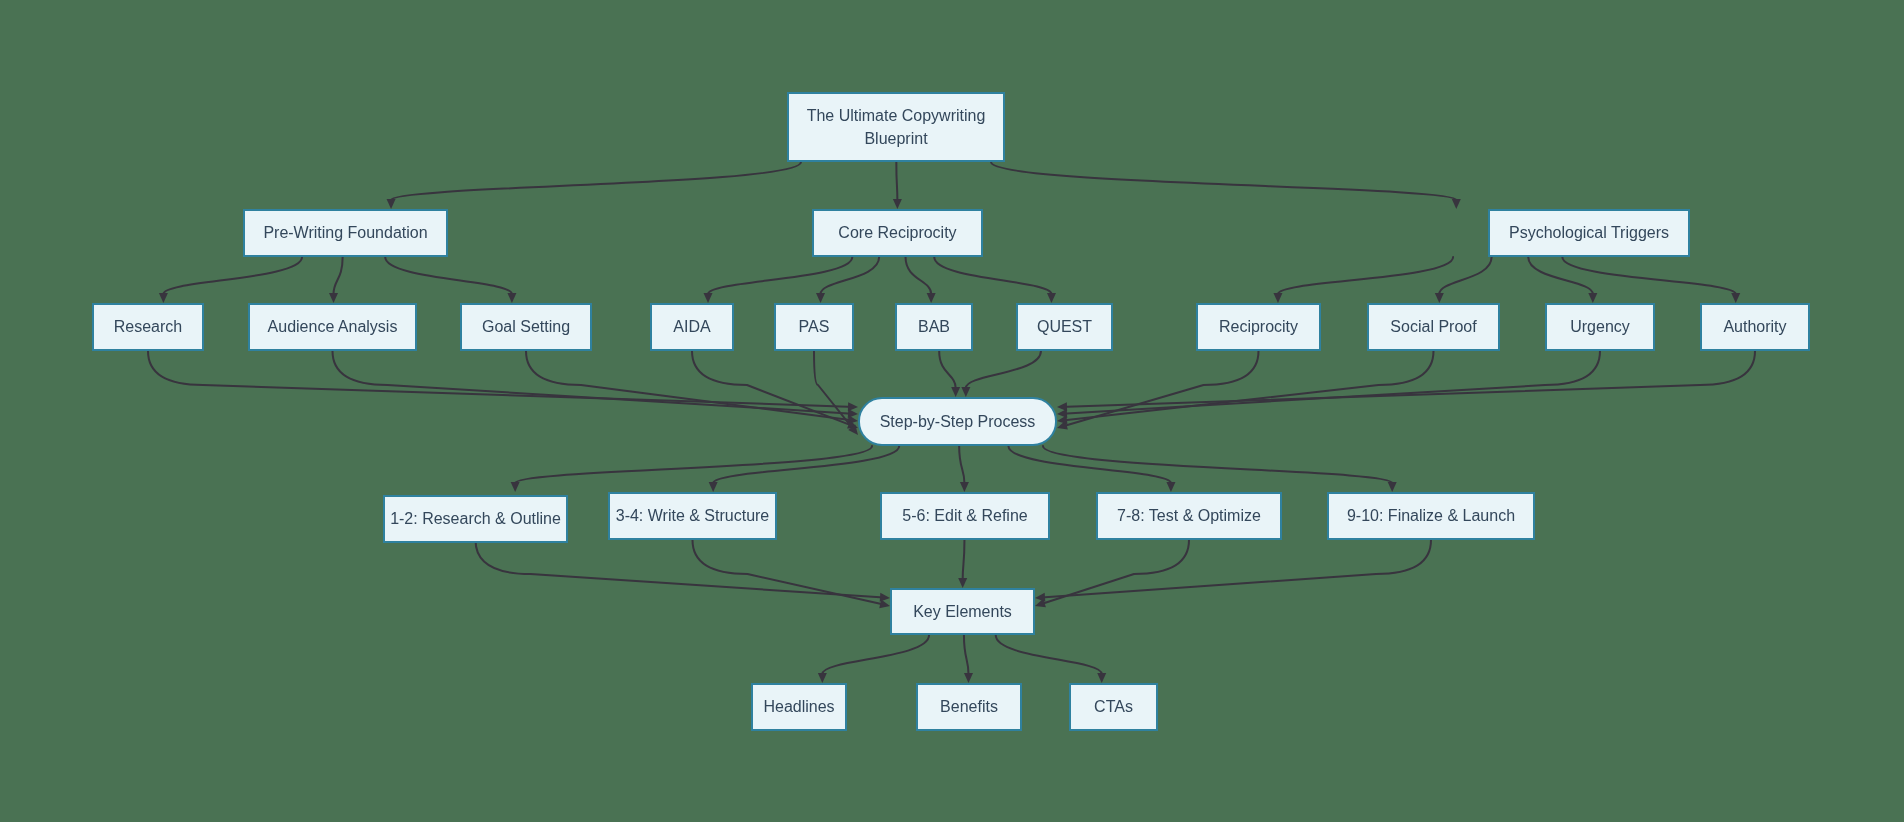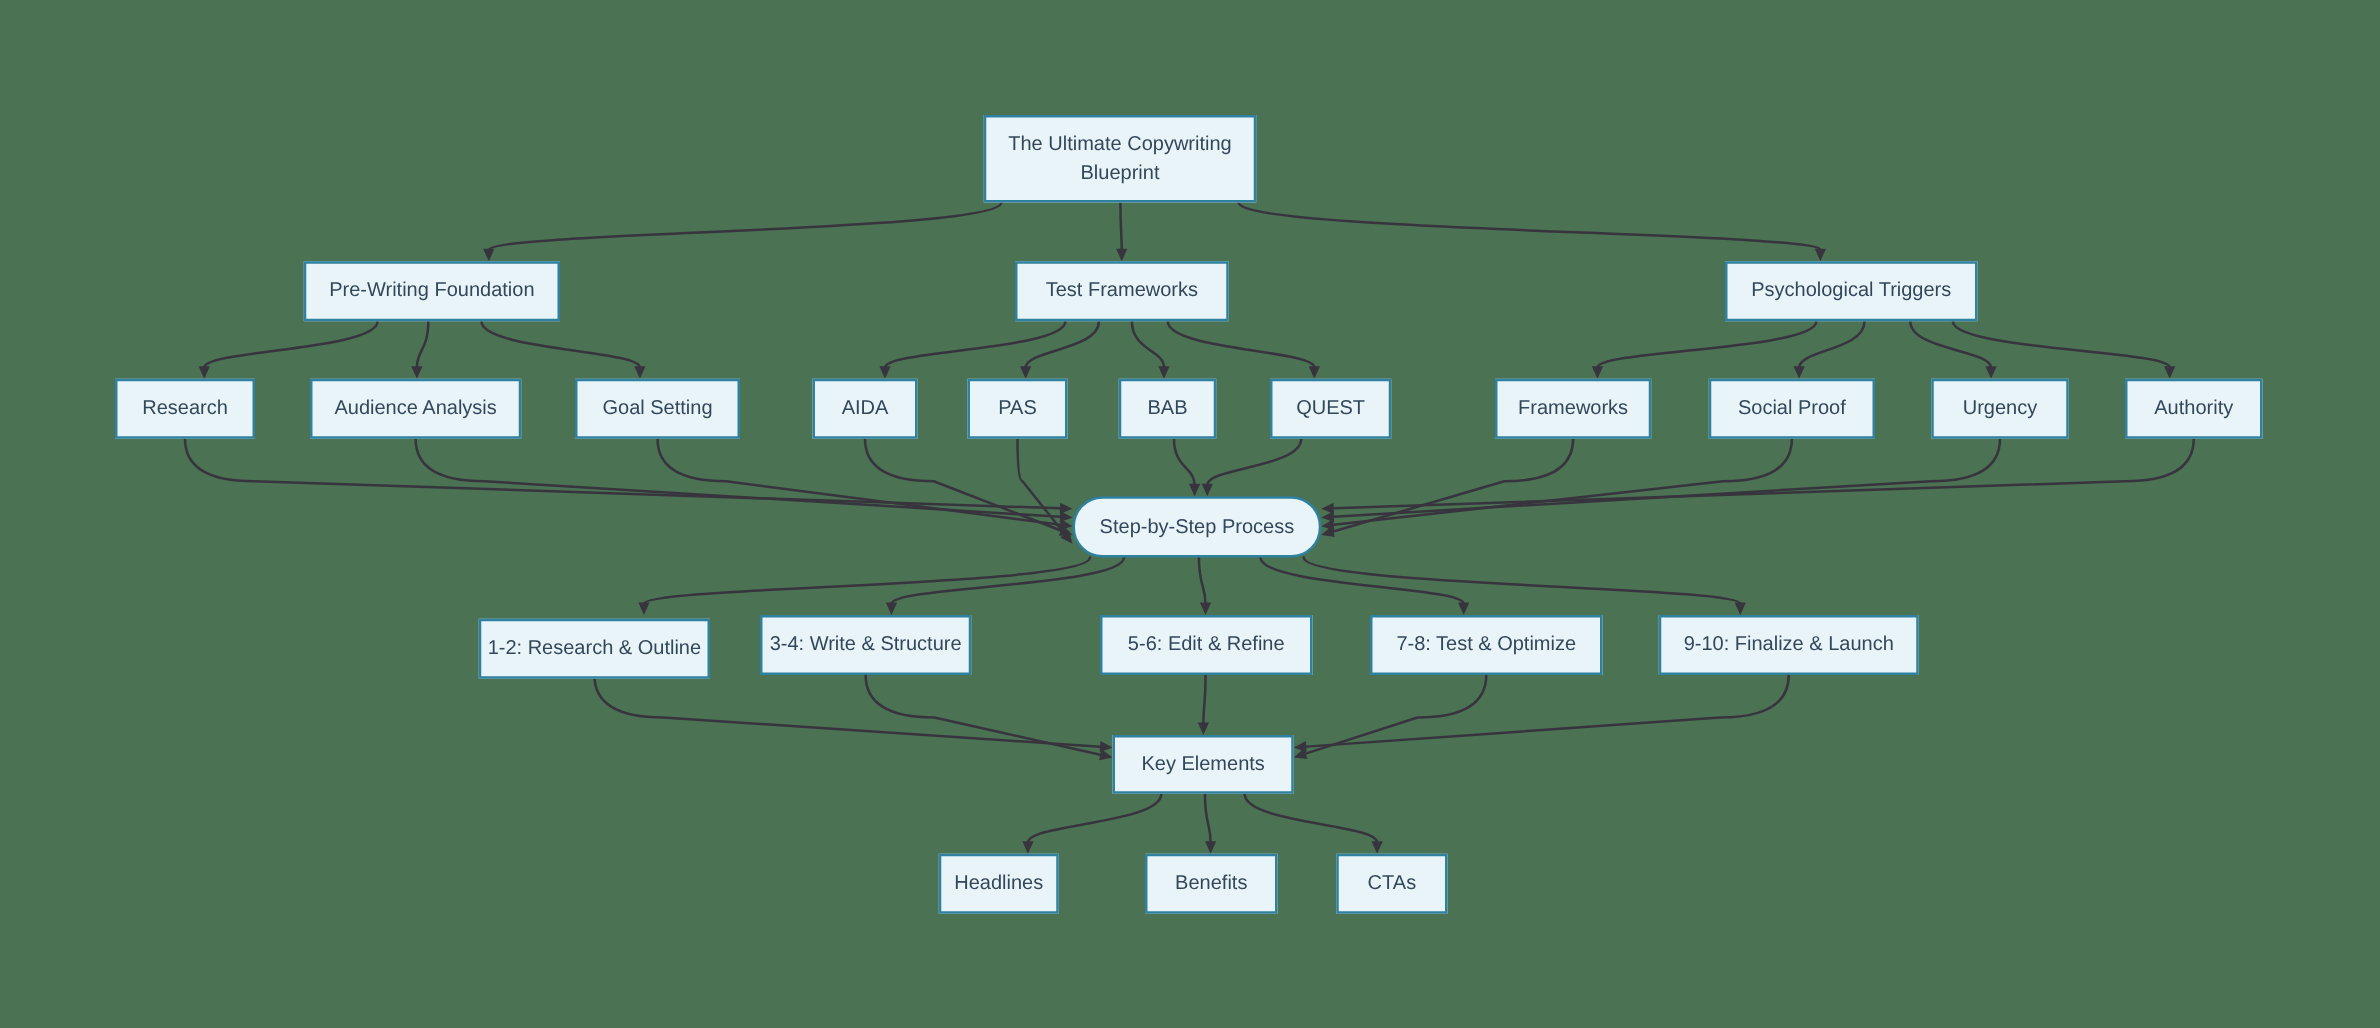--- a/index.html
+++ b/index.html
@@ -100,30 +100,30 @@
       <polygon points="0,0 -10,-4.5 -10,4.5" transform="translate(1035,598) rotate(175.97409118039664)" class="arrow"></polygon>
       <path d="M929.06,635 C929.06,659 822.356,659 822.356,674" class="edge"></path>
       <polygon points="0,0 -10,-4.5 -10,4.5" transform="translate(822.356,683) rotate(90)" class="arrow"></polygon>
       <path d="M963.93,635 C963.93,659 968.4929999999999,659 968.4929999999999,674" class="edge"></path>
       <polygon points="0,0 -10,-4.5 -10,4.5" transform="translate(968.4929999999999,683) rotate(90)" class="arrow"></polygon>
       <path d="M995.72,635 C995.72,659 1101.722,659 1101.722,674" class="edge"></path>
       <polygon points="0,0 -10,-4.5 -10,4.5" transform="translate(1101.722,683) rotate(90)" class="arrow"></polygon>
     </svg>
 <div class="node" style="left: 787px; top: 92px; width: 218px; height: 70px;">The Ultimate Copywriting Blueprint</div>
     <div class="node" style="left: 243px; top: 209px; width: 205px; height: 48px;">Pre-Writing Foundation</div>
-    <div class="node" style="left: 812px; top: 209px; width: 171px; height: 48px;">Test Frameworks</div>
-    <div class="node" style="left: 1380px; top: 209px; width: 202px; height: 48px;">Psychological Triggers</div>
+    <div class="node" style="left: 812px; top: 209px; width: 171px; height: 48px;">Core Reciprocity</div>
+    <div class="node" style="left: 1488px; top: 209px; width: 202px; height: 48px;">Psychological Triggers</div>
     <div class="node" style="left: 92px; top: 303px; width: 112px; height: 48px;">Research</div>
     <div class="node" style="left: 248px; top: 303px; width: 169px; height: 48px;">Audience Analysis</div>
     <div class="node" style="left: 460px; top: 303px; width: 132px; height: 48px;">Goal Setting</div>
     <div class="node" style="left: 650px; top: 303px; width: 84px; height: 48px;">AIDA</div>
     <div class="node" style="left: 774px; top: 303px; width: 80px; height: 48px;">PAS</div>
     <div class="node" style="left: 895px; top: 303px; width: 78px; height: 48px;">BAB</div>
     <div class="node" style="left: 1016px; top: 303px; width: 97px; height: 48px;">QUEST</div>
-    <div class="node" style="left: 1196px; top: 303px; width: 125px; height: 48px;">Frameworks</div>
+    <div class="node" style="left: 1196px; top: 303px; width: 125px; height: 48px;">Reciprocity</div>
     <div class="node" style="left: 1367px; top: 303px; width: 133px; height: 48px;">Social Proof</div>
     <div class="node" style="left: 1545px; top: 303px; width: 110px; height: 48px;">Urgency</div>
     <div class="node" style="left: 1700px; top: 303px; width: 110px; height: 48px;">Authority</div>
     <div class="node" style="left: 858px; top: 397px; width: 199px; height: 49px; border-radius: 24px;">Step-by-Step Process</div>
     <div class="node" style="left: 383px; top: 495px; width: 185px; height: 48px;">1-2: Research &amp; Outline</div>
     <div class="node" style="left: 608px; top: 492px; width: 169px; height: 48px;">3-4: Write &amp; Structure</div>
     <div class="node" style="left: 880px; top: 492px; width: 170px; height: 48px;">5-6: Edit &amp; Refine</div>
     <div class="node" style="left: 1096px; top: 492px; width: 186px; height: 48px;">7-8: Test &amp; Optimize</div>
     <div class="node" style="left: 1327px; top: 492px; width: 208px; height: 48px;">9-10: Finalize &amp; Launch</div>
     <div class="node" style="left: 890px; top: 588px; width: 145px; height: 47px;">Key Elements</div>

